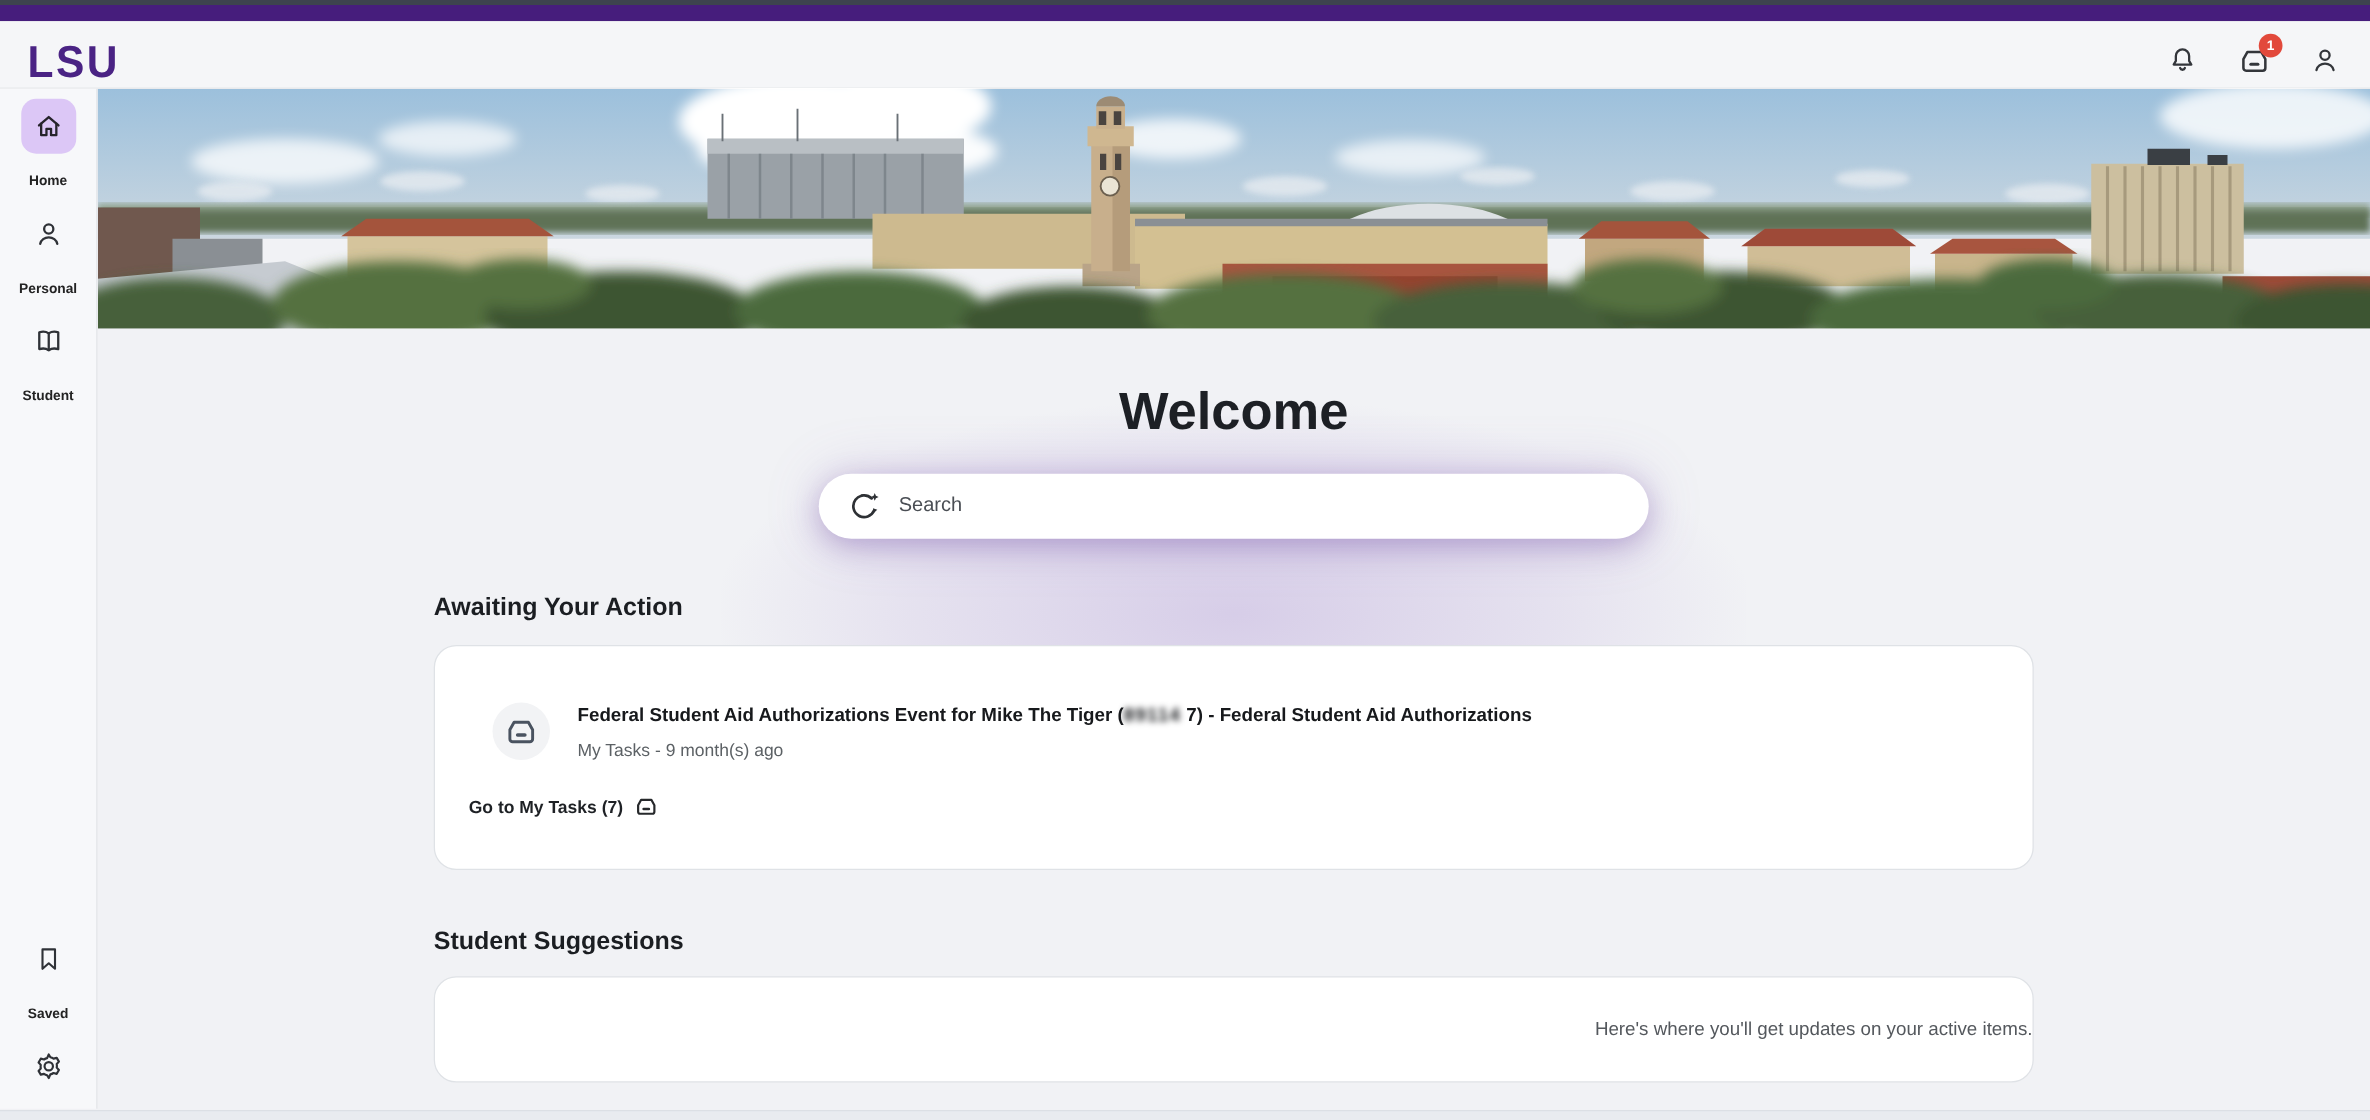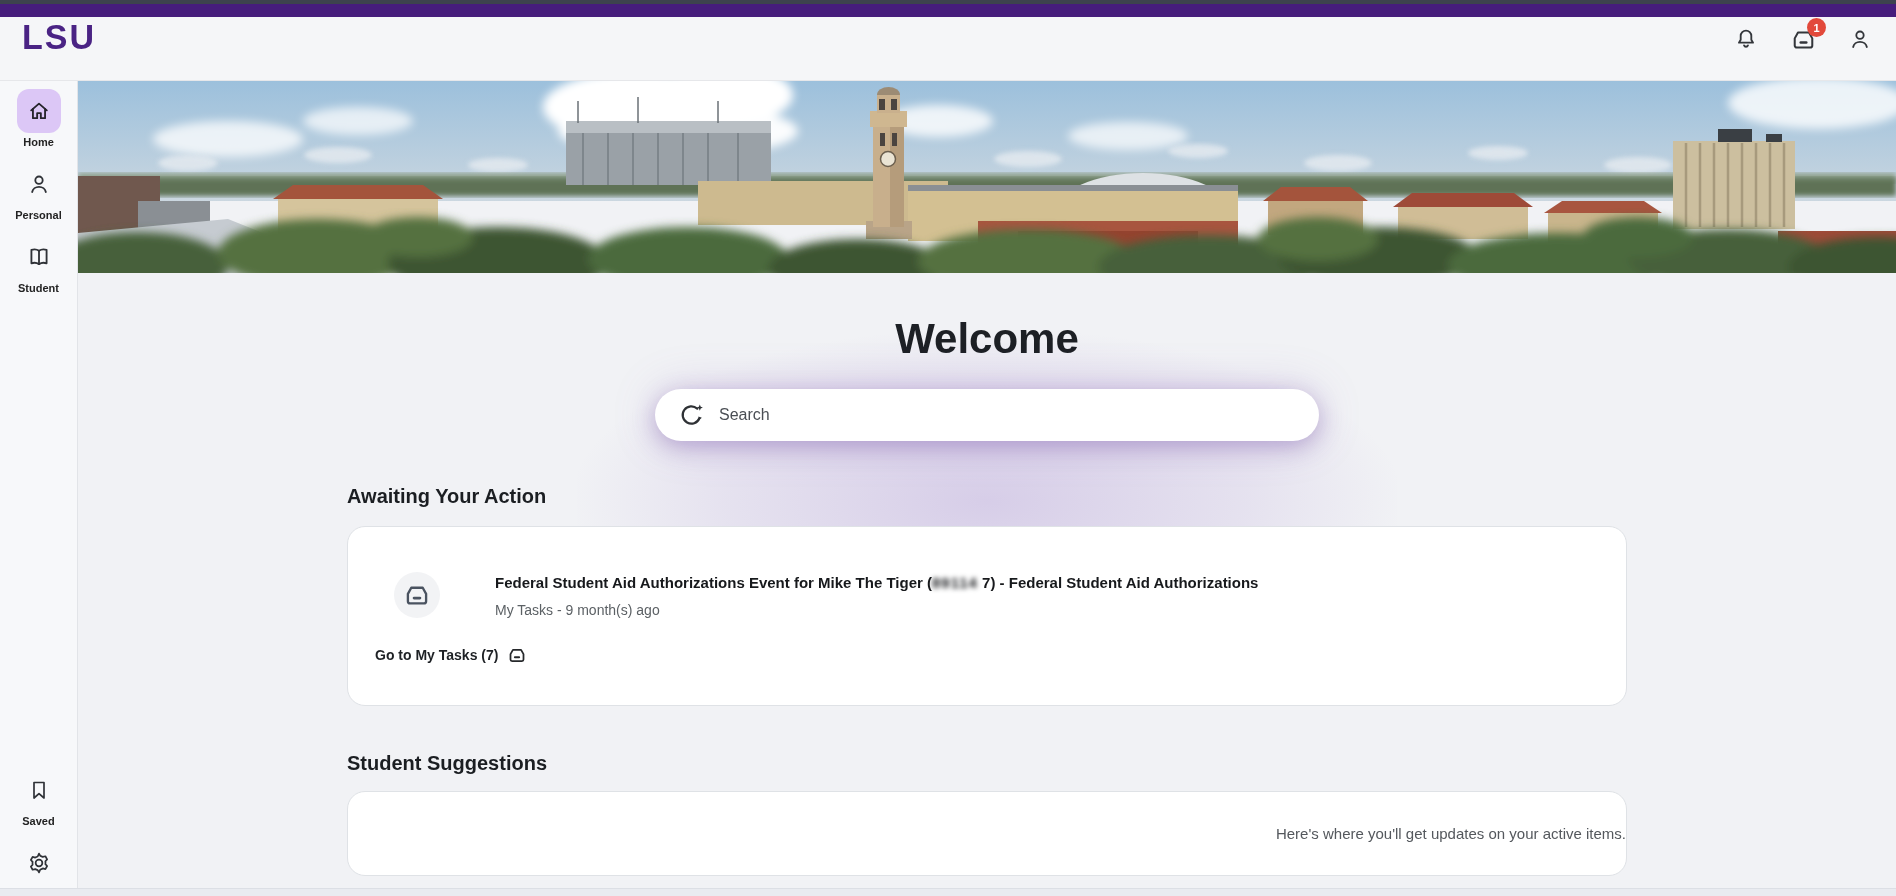--- a/index.html
+++ b/index.html
@@ -2,39 +2,39 @@
 <html><head>
 <meta charset="utf-8">
 <style>
   * { margin:0; padding:0; box-sizing:border-box; }
   html,body { width:1896px; height:896px; overflow:hidden; }
   body { font-family:"Liberation Sans", sans-serif; background:#F1F2F5; position:relative; }
 
   .top-strip   { height:4px;  background:#3D434E; }
   .purple-bar  { height:13px; background:#461D7C; }
 
-  .header { height:64px; background:#F5F6F8; border-bottom:1px solid #E6E7EA;
-            display:flex; align-items:flex-start; padding:0 14px 0 22px; }
+  .header { height:54px; background:#F5F6F8; border-bottom:1px solid #E6E7EA;
+            display:flex; align-items:flex-end; padding:0 14px 0 22px; }
   .logo { font-weight:800; font-size:34px; letter-spacing:2px; color:#4A2384;
           transform:scaleY(1.05); cursor:pointer; }
   .header-spacer { flex:1; }
   .hbtn { width:44px; height:44px; border:none; background:transparent; position:relative;
           display:flex; align-items:center; justify-content:center; cursor:pointer; margin-left:13px; }
   .badge { position:absolute; top:1px; right:-1px; min-width:19px; height:19px; border-radius:10px;
            background:#E2493B; color:#FFF; font-size:11px; font-weight:bold;
            display:flex; align-items:center; justify-content:center; padding:0 4px; }
 
   .app { display:flex; height:816px; }
 
   .sidebar { width:78px; background:#F7F8FA; border-right:1px solid #E2E4E8;
              display:flex; flex-direction:column; align-items:center; padding:8px 0 12px; }
   .side-item { display:flex; flex-direction:column; align-items:center; margin-bottom:14px; cursor:pointer; }
   .icon-box { width:44px; height:44px; border-radius:12px; display:flex; align-items:center; justify-content:center; }
   .icon-box.active { background:#DCC7F6; }
-  .side-label { font-size:11px; font-weight:bold; color:#232323; margin-top:3px; }
+  .side-label { font-size:11px; font-weight:bold; color:#232323; margin-top:16px; }
   .side-spacer { flex:1; }
 
   .content-col { flex:1; display:flex; flex-direction:column; }
   .hero { height:192px; overflow:hidden; }
   .hero svg { display:block; width:100%; height:100%; }
 
   .main { flex:1; position:relative; background:#F1F2F5; }
   .search-glow { position:absolute; left:50%; top:58px; transform:translateX(-50%);
                  width:820px; height:340px; pointer-events:none;
                  background:radial-gradient(ellipse at center, rgba(146,110,198,0.28) 0%, rgba(146,110,198,0.12) 45%, rgba(146,110,198,0) 72%); }
@@ -46,21 +46,21 @@
                   font-size:16px; color:#404040; font-family:"Liberation Sans", sans-serif; }
   .search-input::placeholder { color:#4A4E54; opacity:1; }
 
   .sections { width:1280px; margin:0 auto; position:relative; }
   .section-heading { font-size:20px; font-weight:bold; color:#1B1E22; }
   .heading-awaiting { margin-top:44px; }
   .heading-timely { margin-top:46px; }
 
   .card { background:#FFFFFF; border:1px solid #DFE2E6; border-radius:18px; }
   .task-card { margin-top:18px; height:180px; padding:44px 40px 0 46px; }
-  .task-row { display:flex; align-items:center; cursor:pointer;gap:33px; }
+  .task-row { display:flex; align-items:center; cursor:pointer; }
   .task-avatar { width:46px; height:46px; border-radius:50%; background:#F2F3F5; flex:0 0 auto;
                  display:flex; align-items:center; justify-content:center; }
   .task-text { margin-left:22px; padding-top:2px; }
   .task-title { font-size:15px; font-weight:bold; color:#17191C; line-height:1.35; }
   .masked { filter:blur(2.4px); letter-spacing:1px; }
   .task-meta { font-size:14px; color:#5C6165; margin-top:9px; }
   .task-link { display:flex; align-items:center; gap:9px; margin:27px 0 0 -19px;
                font-size:14px; font-weight:bold; color:#1E2125; cursor:pointer; width:max-content; }
 
   .suggest-card { margin-top:16px; height:85px; display:flex; align-items:center; justify-content:flex-end; }

